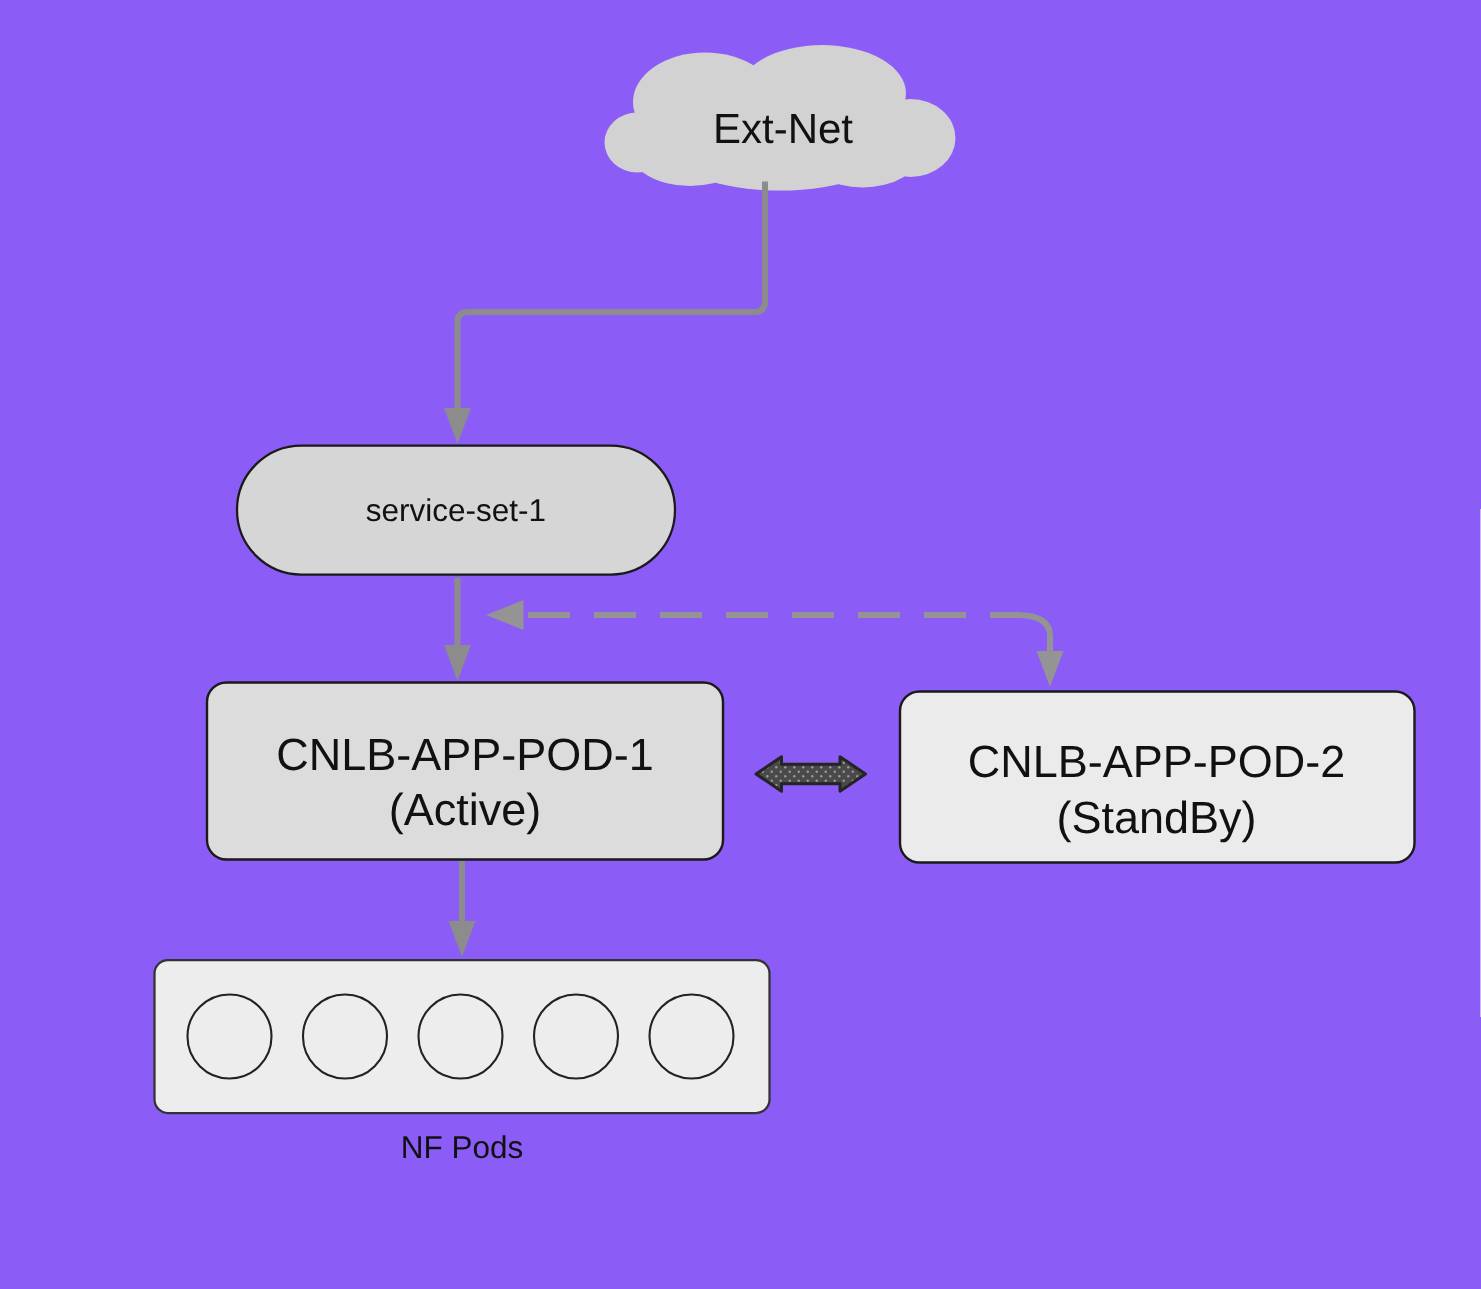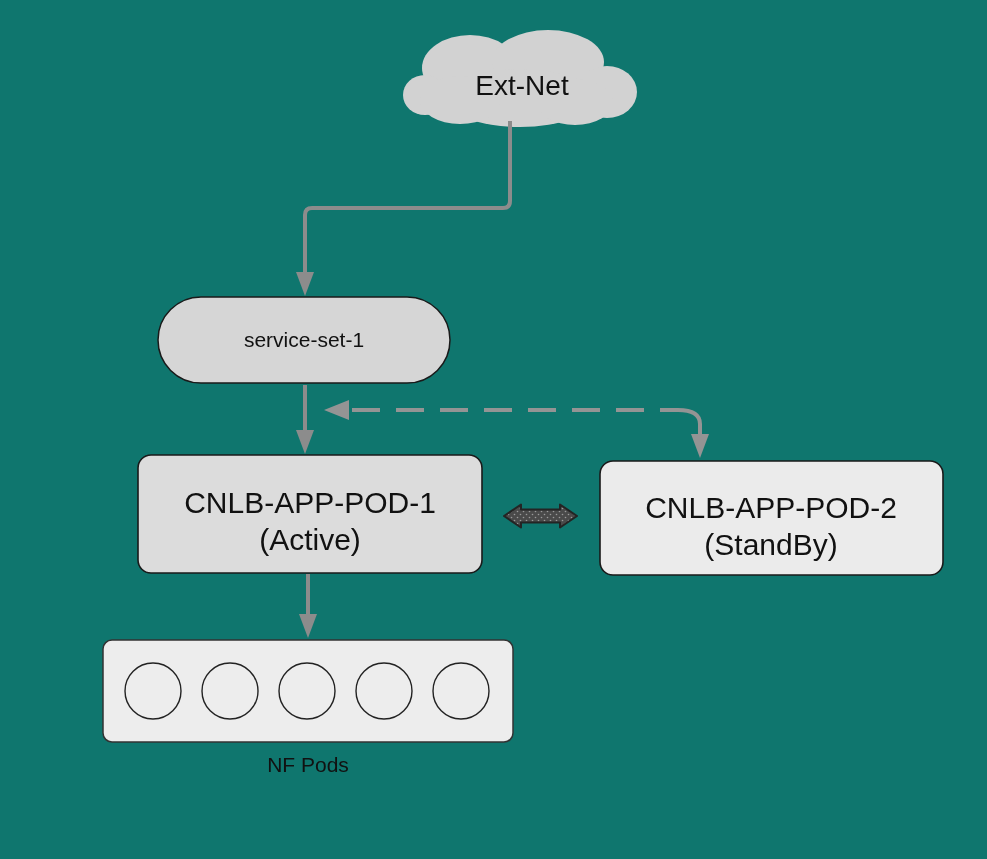--- a/index.html
+++ b/index.html
@@ -1,19 +1,19 @@
 <!DOCTYPE html>
 <html style="--cloud-fill: #d2d2d2; --pill-fill: #d6d6d6; --pod1-fill: #dcdcdc; --pod2-fill: #ebebeb; --nf-fill: #ededed; --arrow: #8c8c8c; --dash: #949494; --border: #1a1a1a;"><head>
 <meta charset="utf-8">
 <style>
   html,body { margin:0; padding:0; background:#ffffff; }
   .canvas {
     position:relative;
     width:987px; height:859px;
-    background:#0f766e;
+    background:#8b5cf6;
     font-family:"Liberation Sans", sans-serif;
     overflow:hidden;
   }
   svg { display:block; }
   .cloud-puff      { fill:var(--cloud-fill); }
   .pill            { fill:var(--pill-fill);  stroke:var(--border); stroke-width:1.5; }
   .pod1-box        { fill:var(--pod1-fill);  stroke:var(--border); stroke-width:1.6; }
   .pod2-box        { fill:var(--pod2-fill);  stroke:var(--border); stroke-width:1.6; }
   .nf-box          { fill:var(--nf-fill);    stroke:#333333;       stroke-width:1.5; }
   .nf-circle       { fill:var(--nf-fill);    stroke:#222222;       stroke-width:1.4; }

